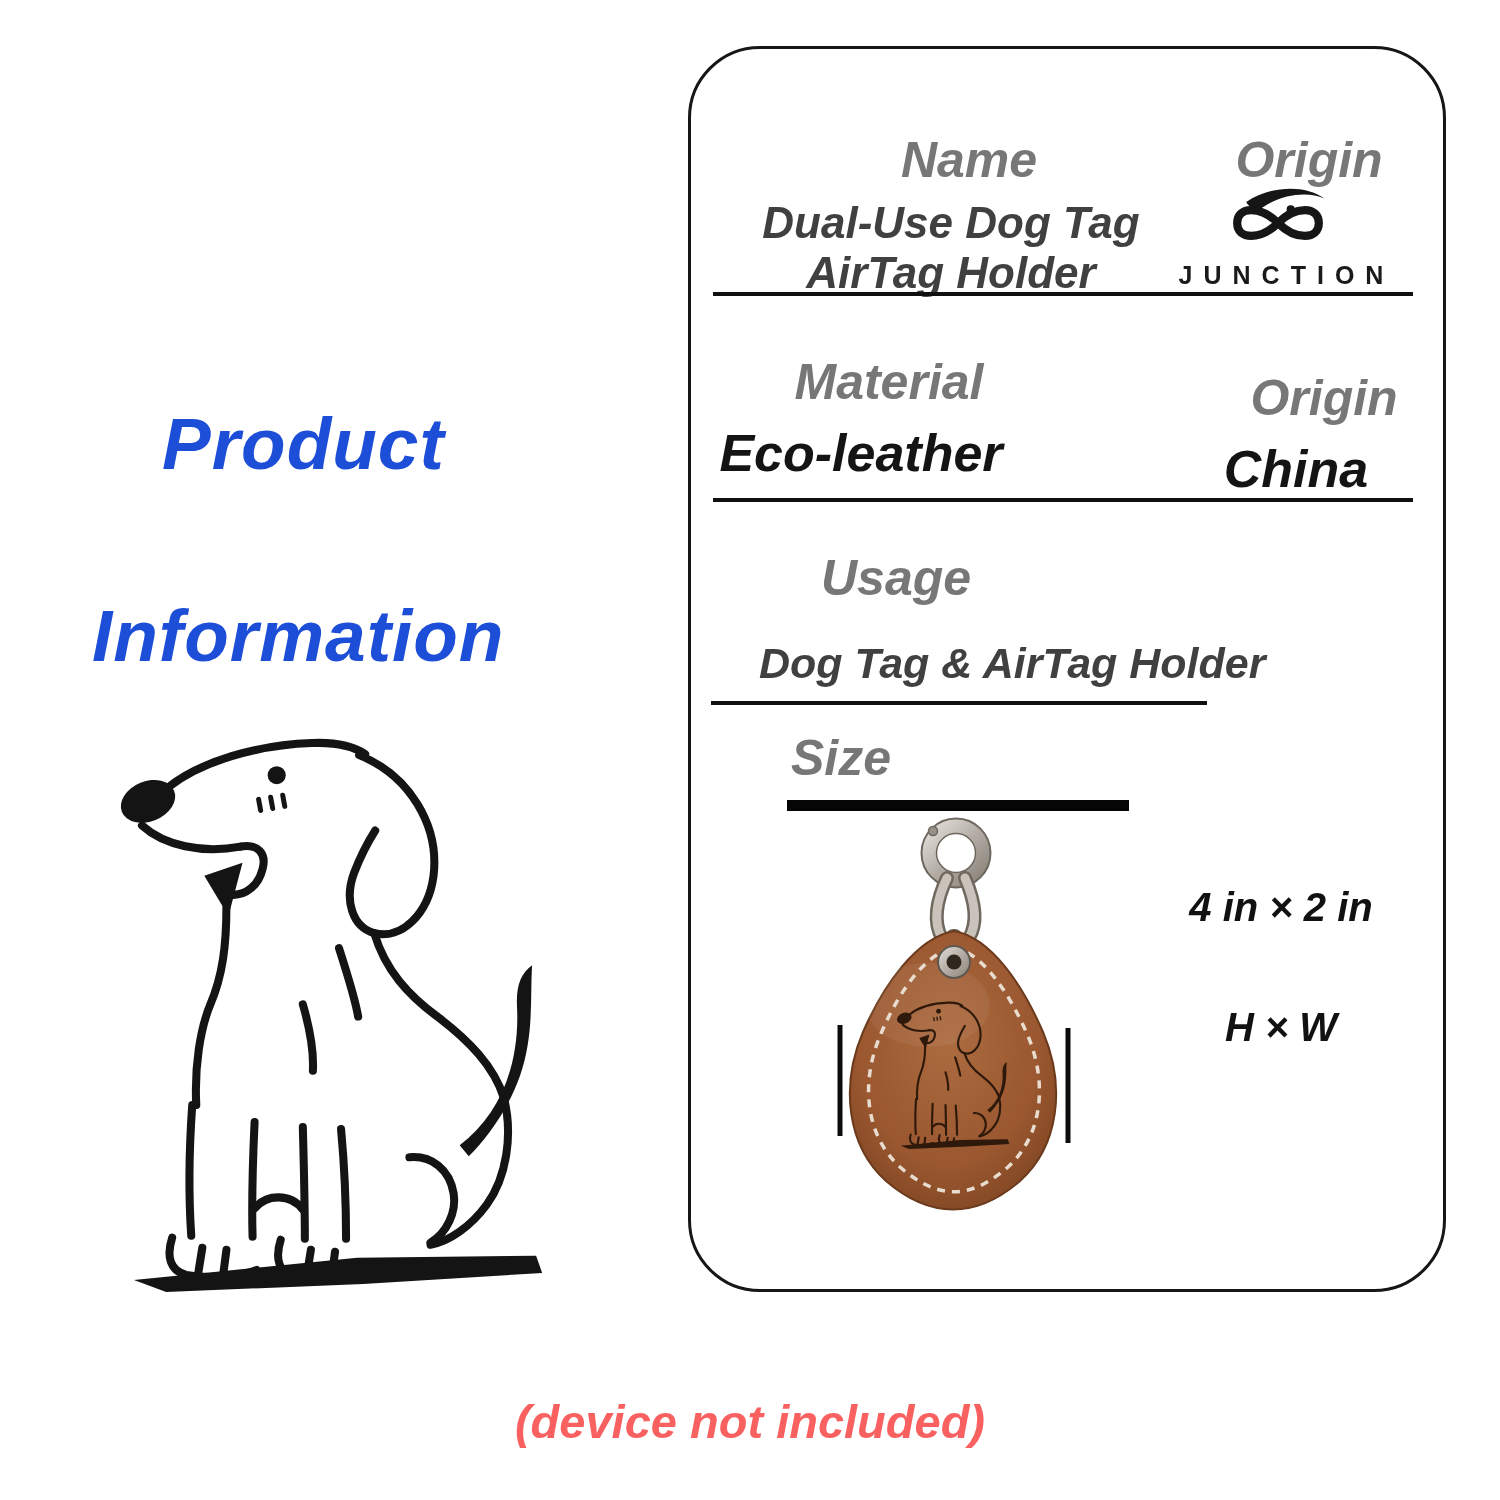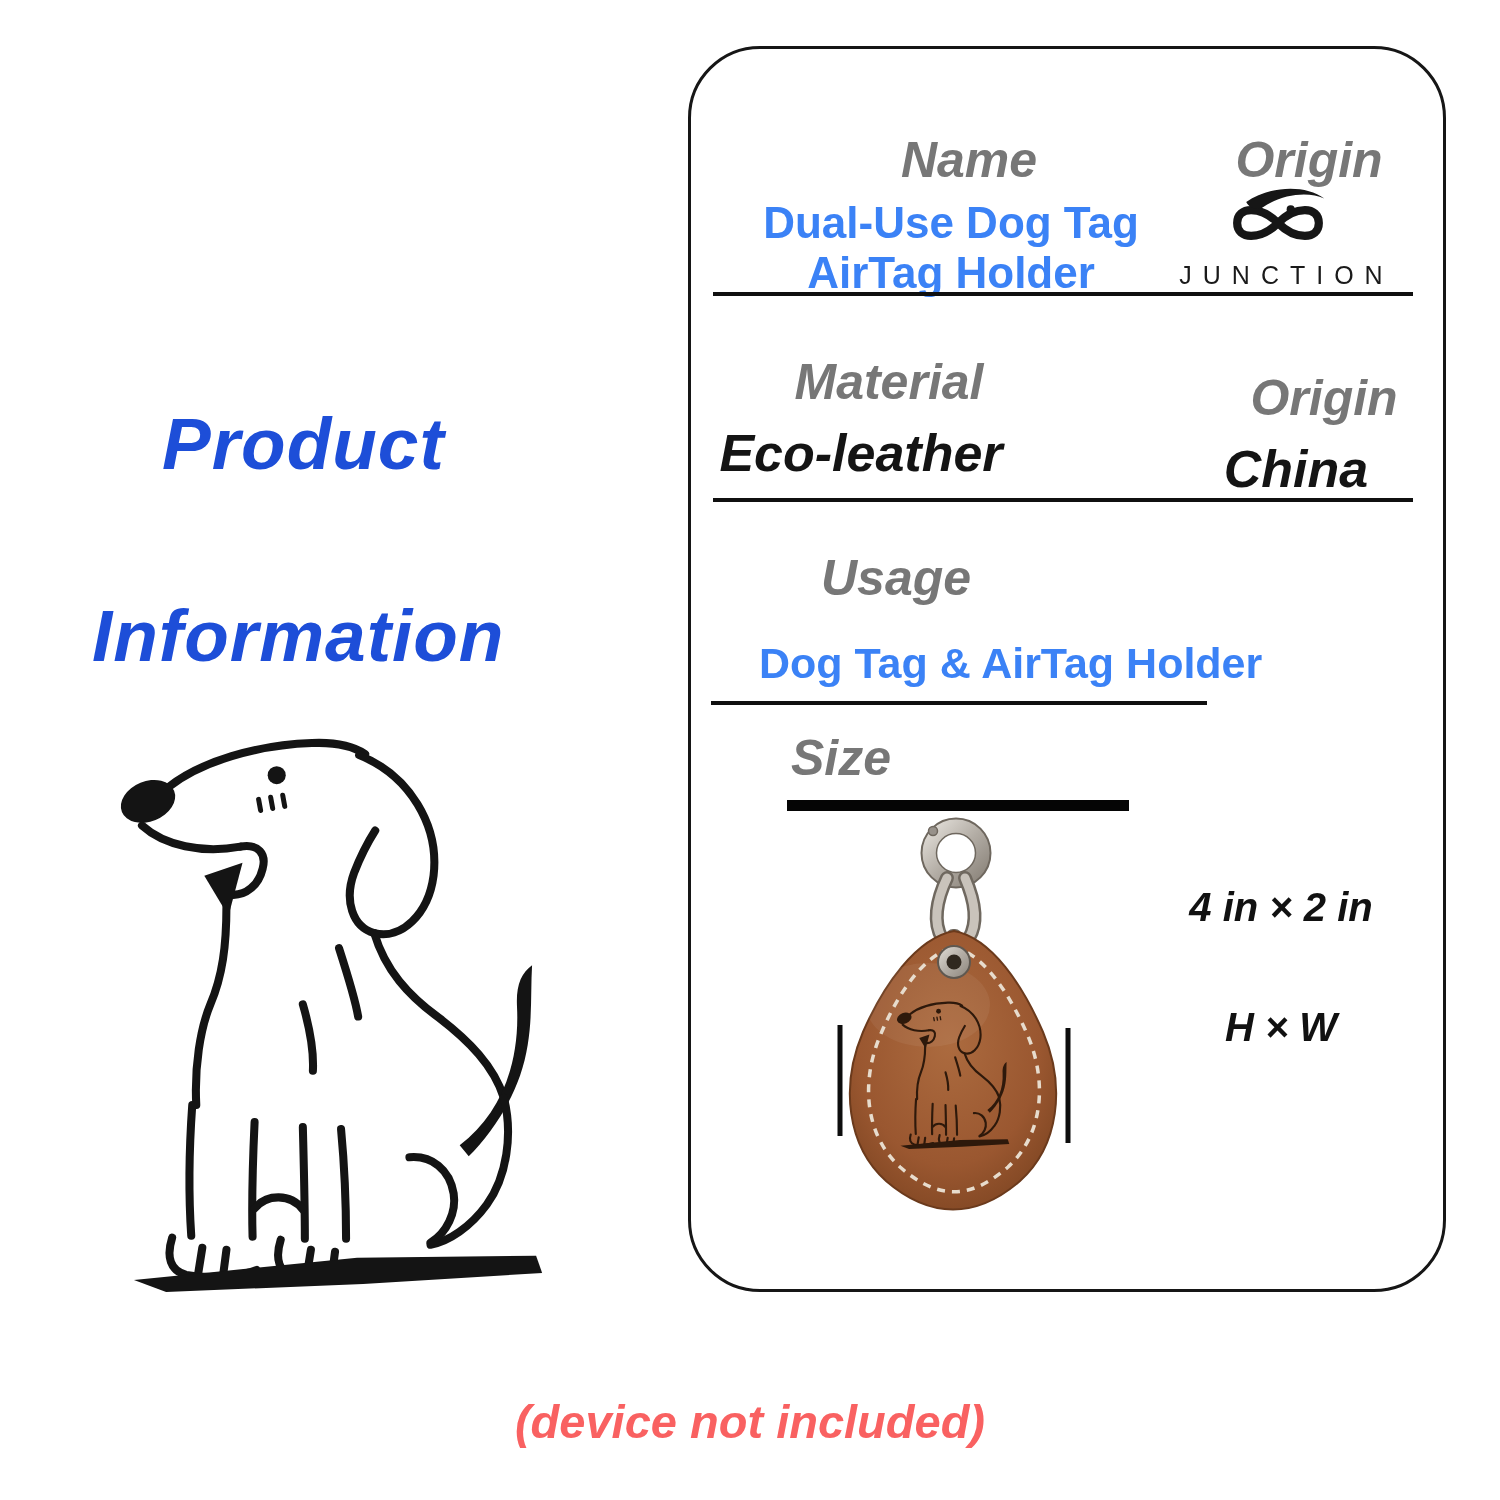--- a/index.html
+++ b/index.html
@@ -7,26 +7,26 @@
     position:relative;width:1500px;height:1500px;background:#ffffff;overflow:hidden;
     font-family:"Liberation Sans",sans-serif;color:#141414;
   }
   .abs{position:absolute;}
   .big-title{font-size:73px;font-weight:700;font-style:italic;color:#1d4ed8;letter-spacing:1px;}
   .card{
     position:absolute;left:688px;top:46px;width:758px;height:1246px;
     border:3px solid #161616;border-radius:72px;background:#ffffff;box-sizing:border-box;
   }
   .lbl{font-size:50px;font-weight:700;font-style:italic;color:#777777;margin-left:28px;}
-  .val{font-size:43px;font-weight:700;color:#3b82f6;line-height:1.16;}
+  .val{font-size:43px;font-weight:700;font-style:italic;color:#404040;line-height:1.16;}
   .val-lg{font-size:52px;font-weight:700;font-style:italic;color:#141414;}
   .ctr{text-align:center;}
   .rule{position:absolute;height:4px;background:#101010;}
   .sizebar{position:absolute;height:11px;background:#050505;}
-  .wordmark{font-size:25px;font-weight:400;font-style:normal;color:#1a1a1a;letter-spacing:11px;text-indent:11px;}
+  .wordmark{font-size:25px;font-weight:700;font-style:normal;color:#1a1a1a;letter-spacing:11px;text-indent:11px;}
   .dims{font-size:40px;font-weight:700;font-style:italic;color:#111111;}
   .footer-line{position:absolute;left:0;width:1500px;text-align:center;
     font-size:47px;font-weight:700;font-style:italic;color:#F96161;white-space:pre-wrap;}
 </style>
 </head>
 <body>
 
 <div class="canvas">
 
   <div class="abs big-title" style="left:162px;top:402px;">Product</div>

